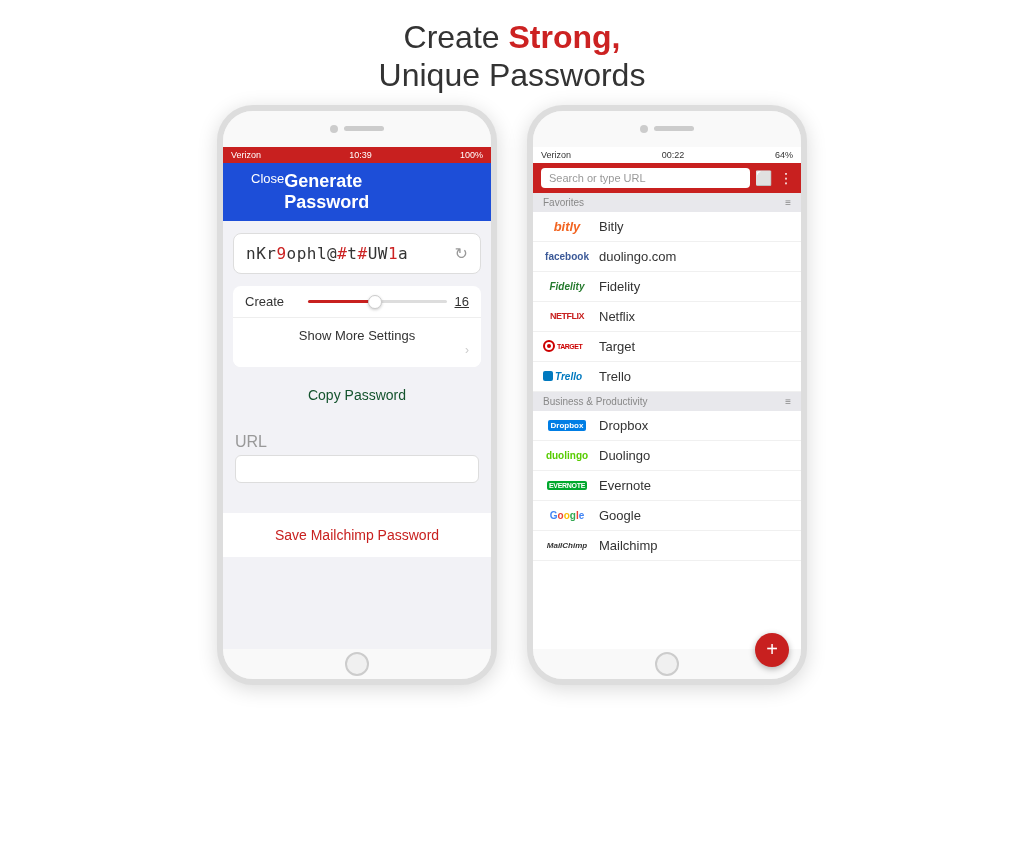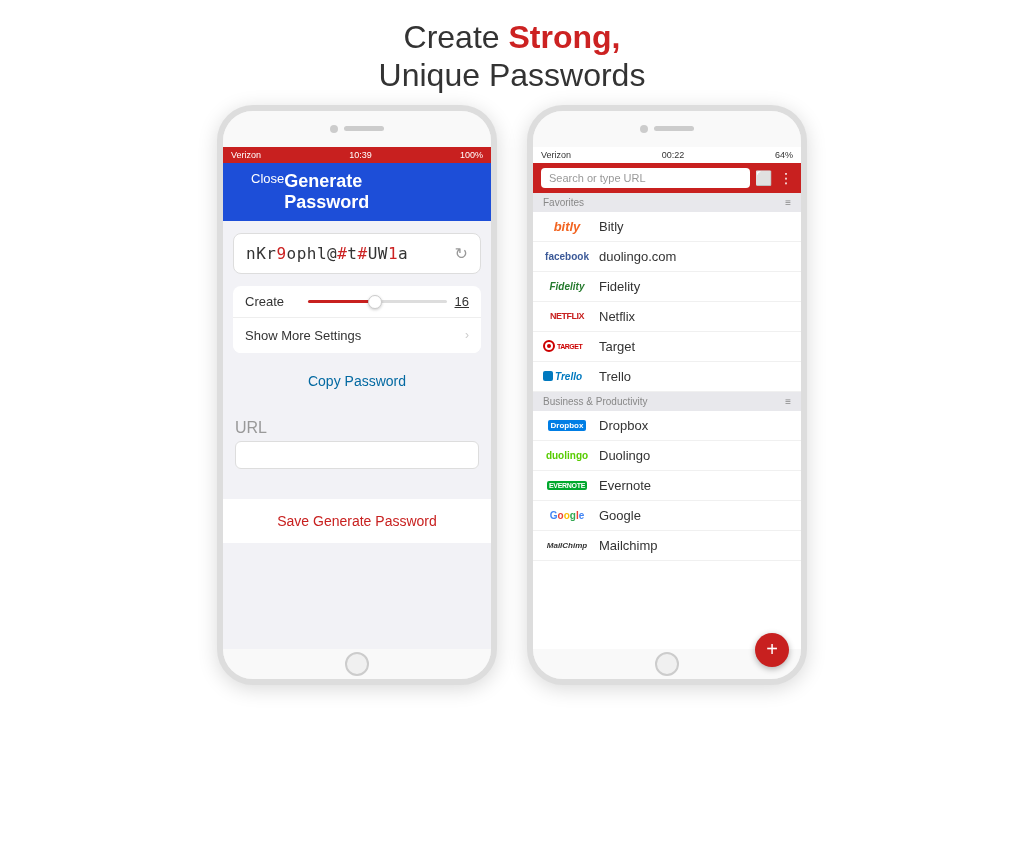--- a/index.html
+++ b/index.html
@@ -204,29 +204,30 @@
       font-size: 12px;
       margin-left: auto;
     }
     .gen-more-settings {
       padding: 10px 12px;
       font-size: 13px;
       color: #333;
       display: flex;
       align-items: center;
       background: #fff;
+      flex-direction: column;
     }
 
     .gen-action-section {
       background: #f2f2f6;
       padding: 14px 10px;
     }
     .gen-action-btn {
       text-align: center;
-      color: #0369a1;
+      color: #14532d;
       font-size: 14px;
       padding: 6px 0;
     }
 
     .gen-url-section {
       background: #f2f2f6;
       padding: 4px 12px;
     }
     .gen-url-label {
       font-size: 16px;
@@ -470,21 +471,21 @@
           <div class="gen-action-btn">Copy Password</div>
         </div>
 
         <div style="height:6px; background:#f2f2f6;"></div>
         <div class="gen-url-section">
           <div class="gen-url-label">URL</div>
           <div class="gen-url-input"></div>
         </div>
 
         <div style="height:6px; background:#f2f2f6; margin-top:8px;"></div>
-        <div class="gen-save-btn">Save Generate Password</div>
+        <div class="gen-save-btn">Save Mailchimp Password</div>
       </div>
     </div>
     <div class="phone-bottom">
       <div class="home-button"></div>
     </div>
   </div>
 
   <div class="phone-frame" style="position:relative;">
     <div class="phone-top">
       <div class="phone-camera"></div>

